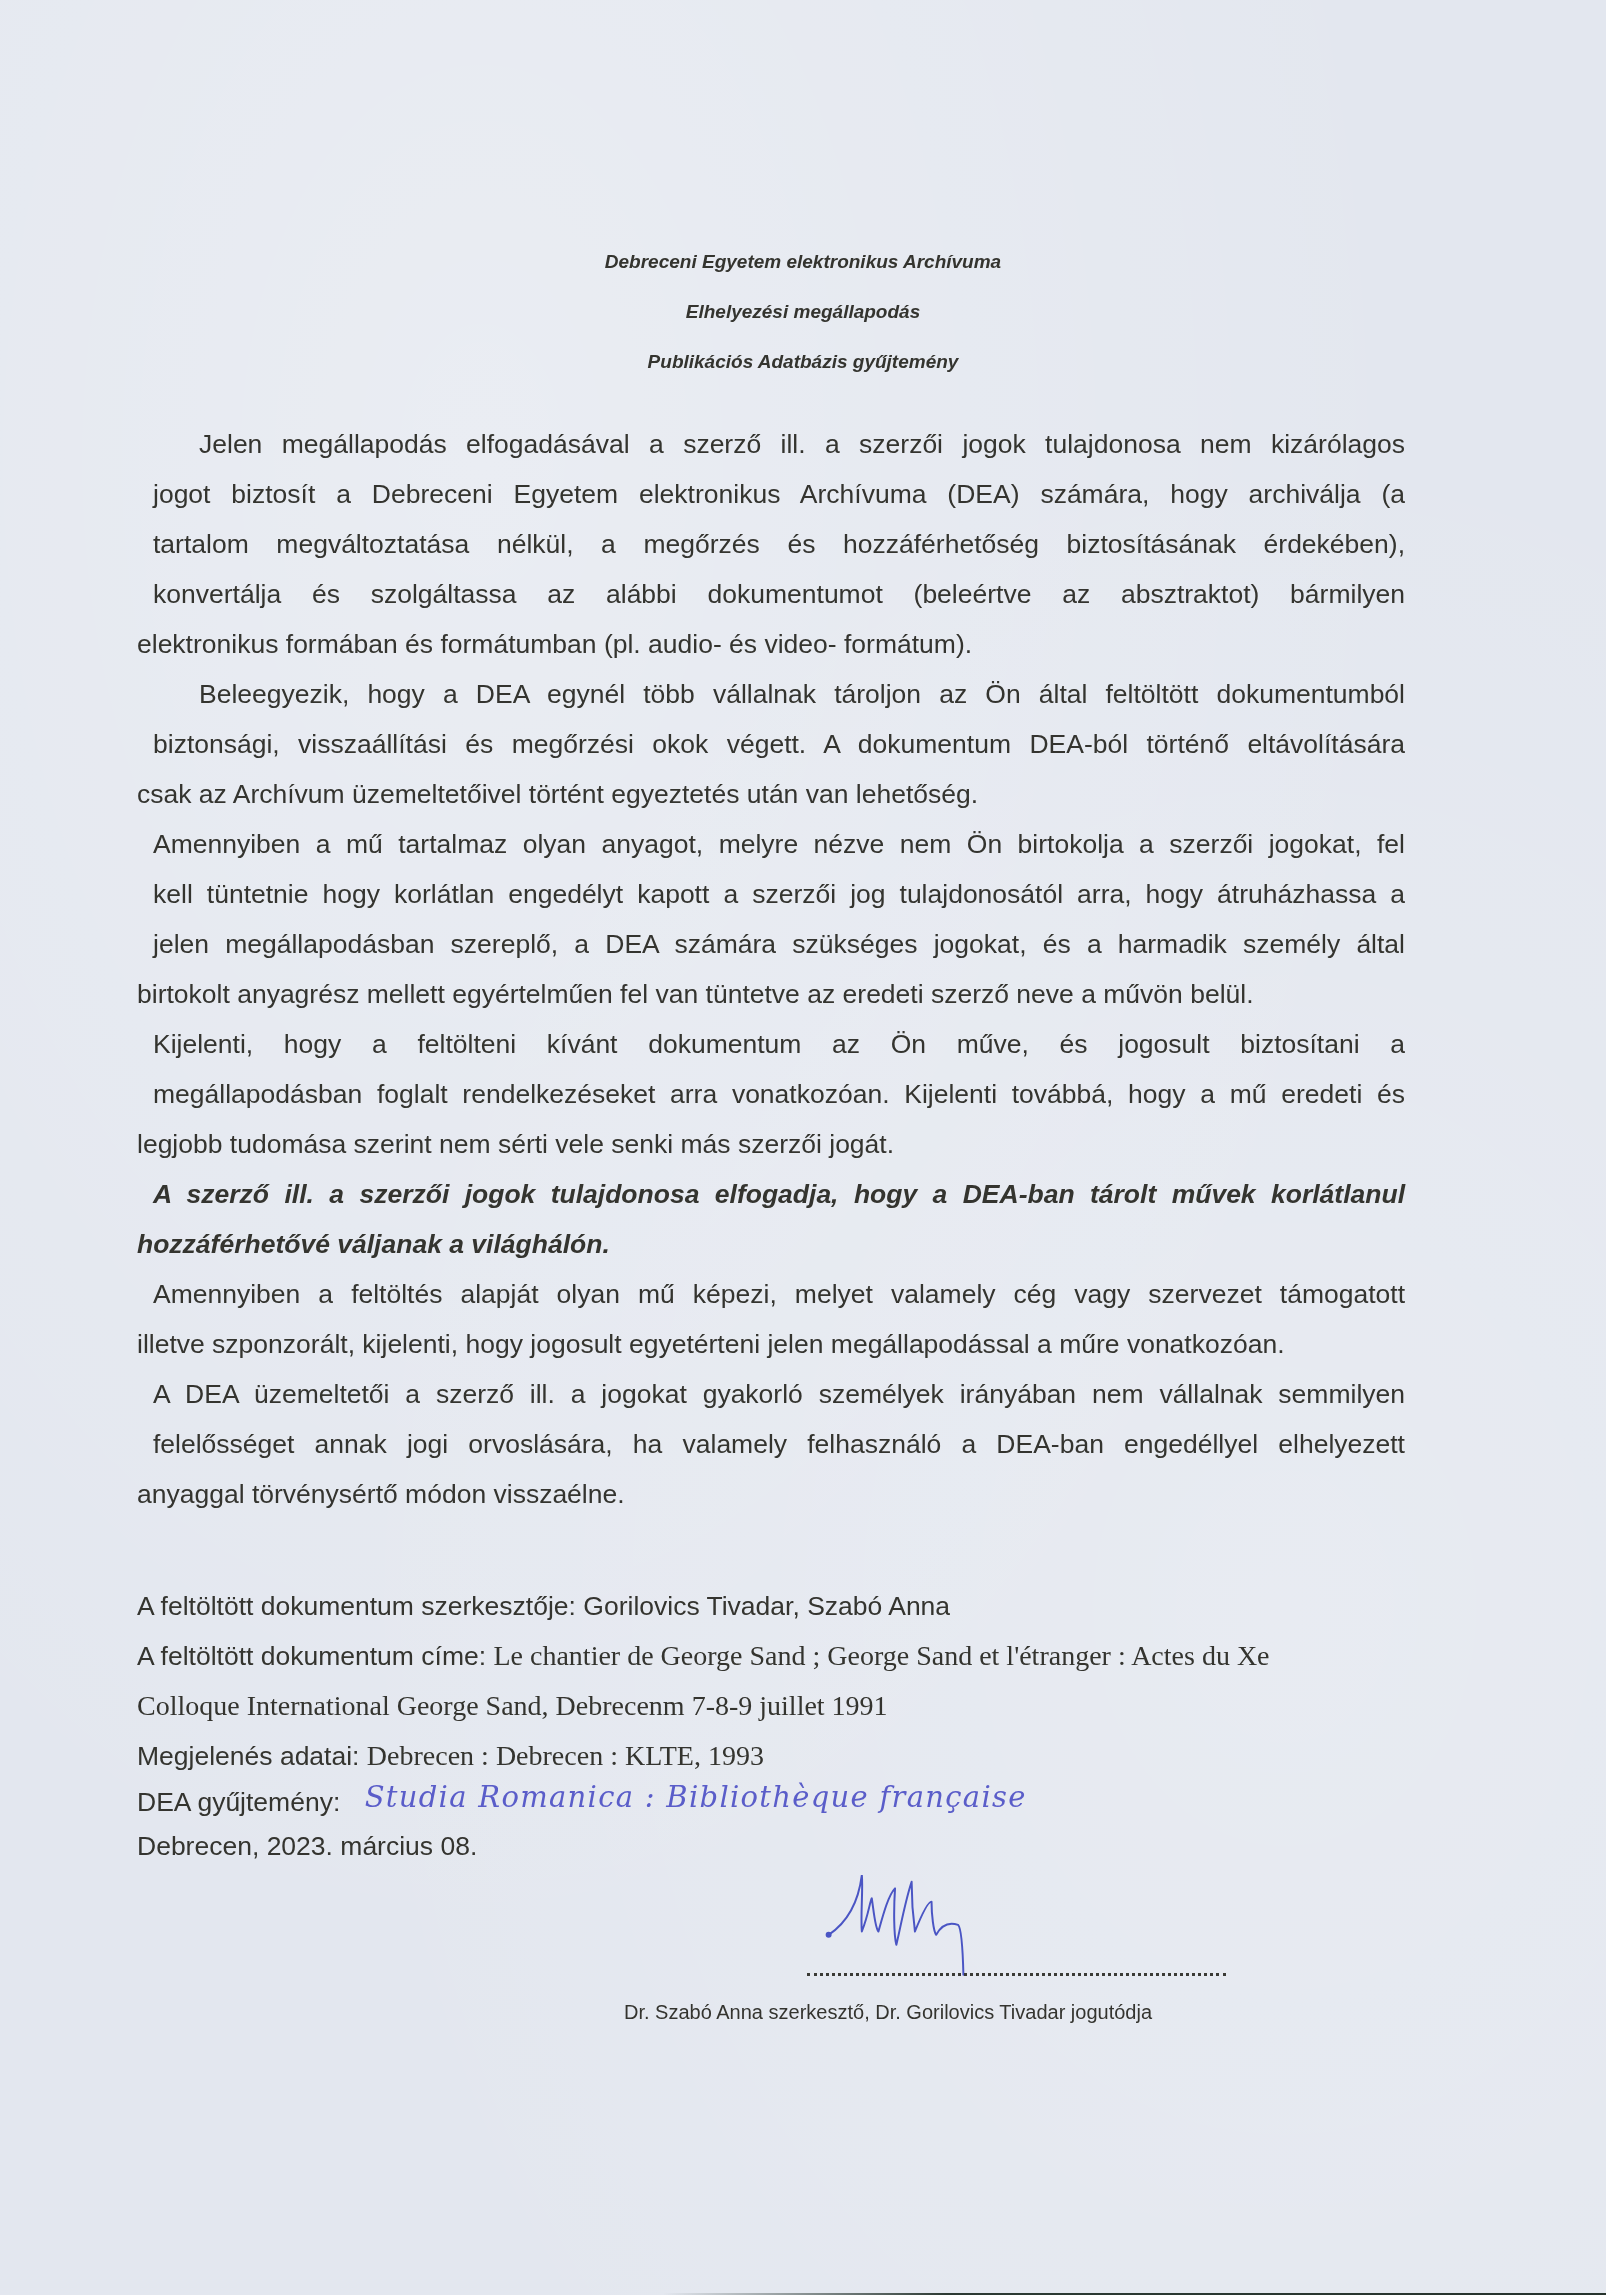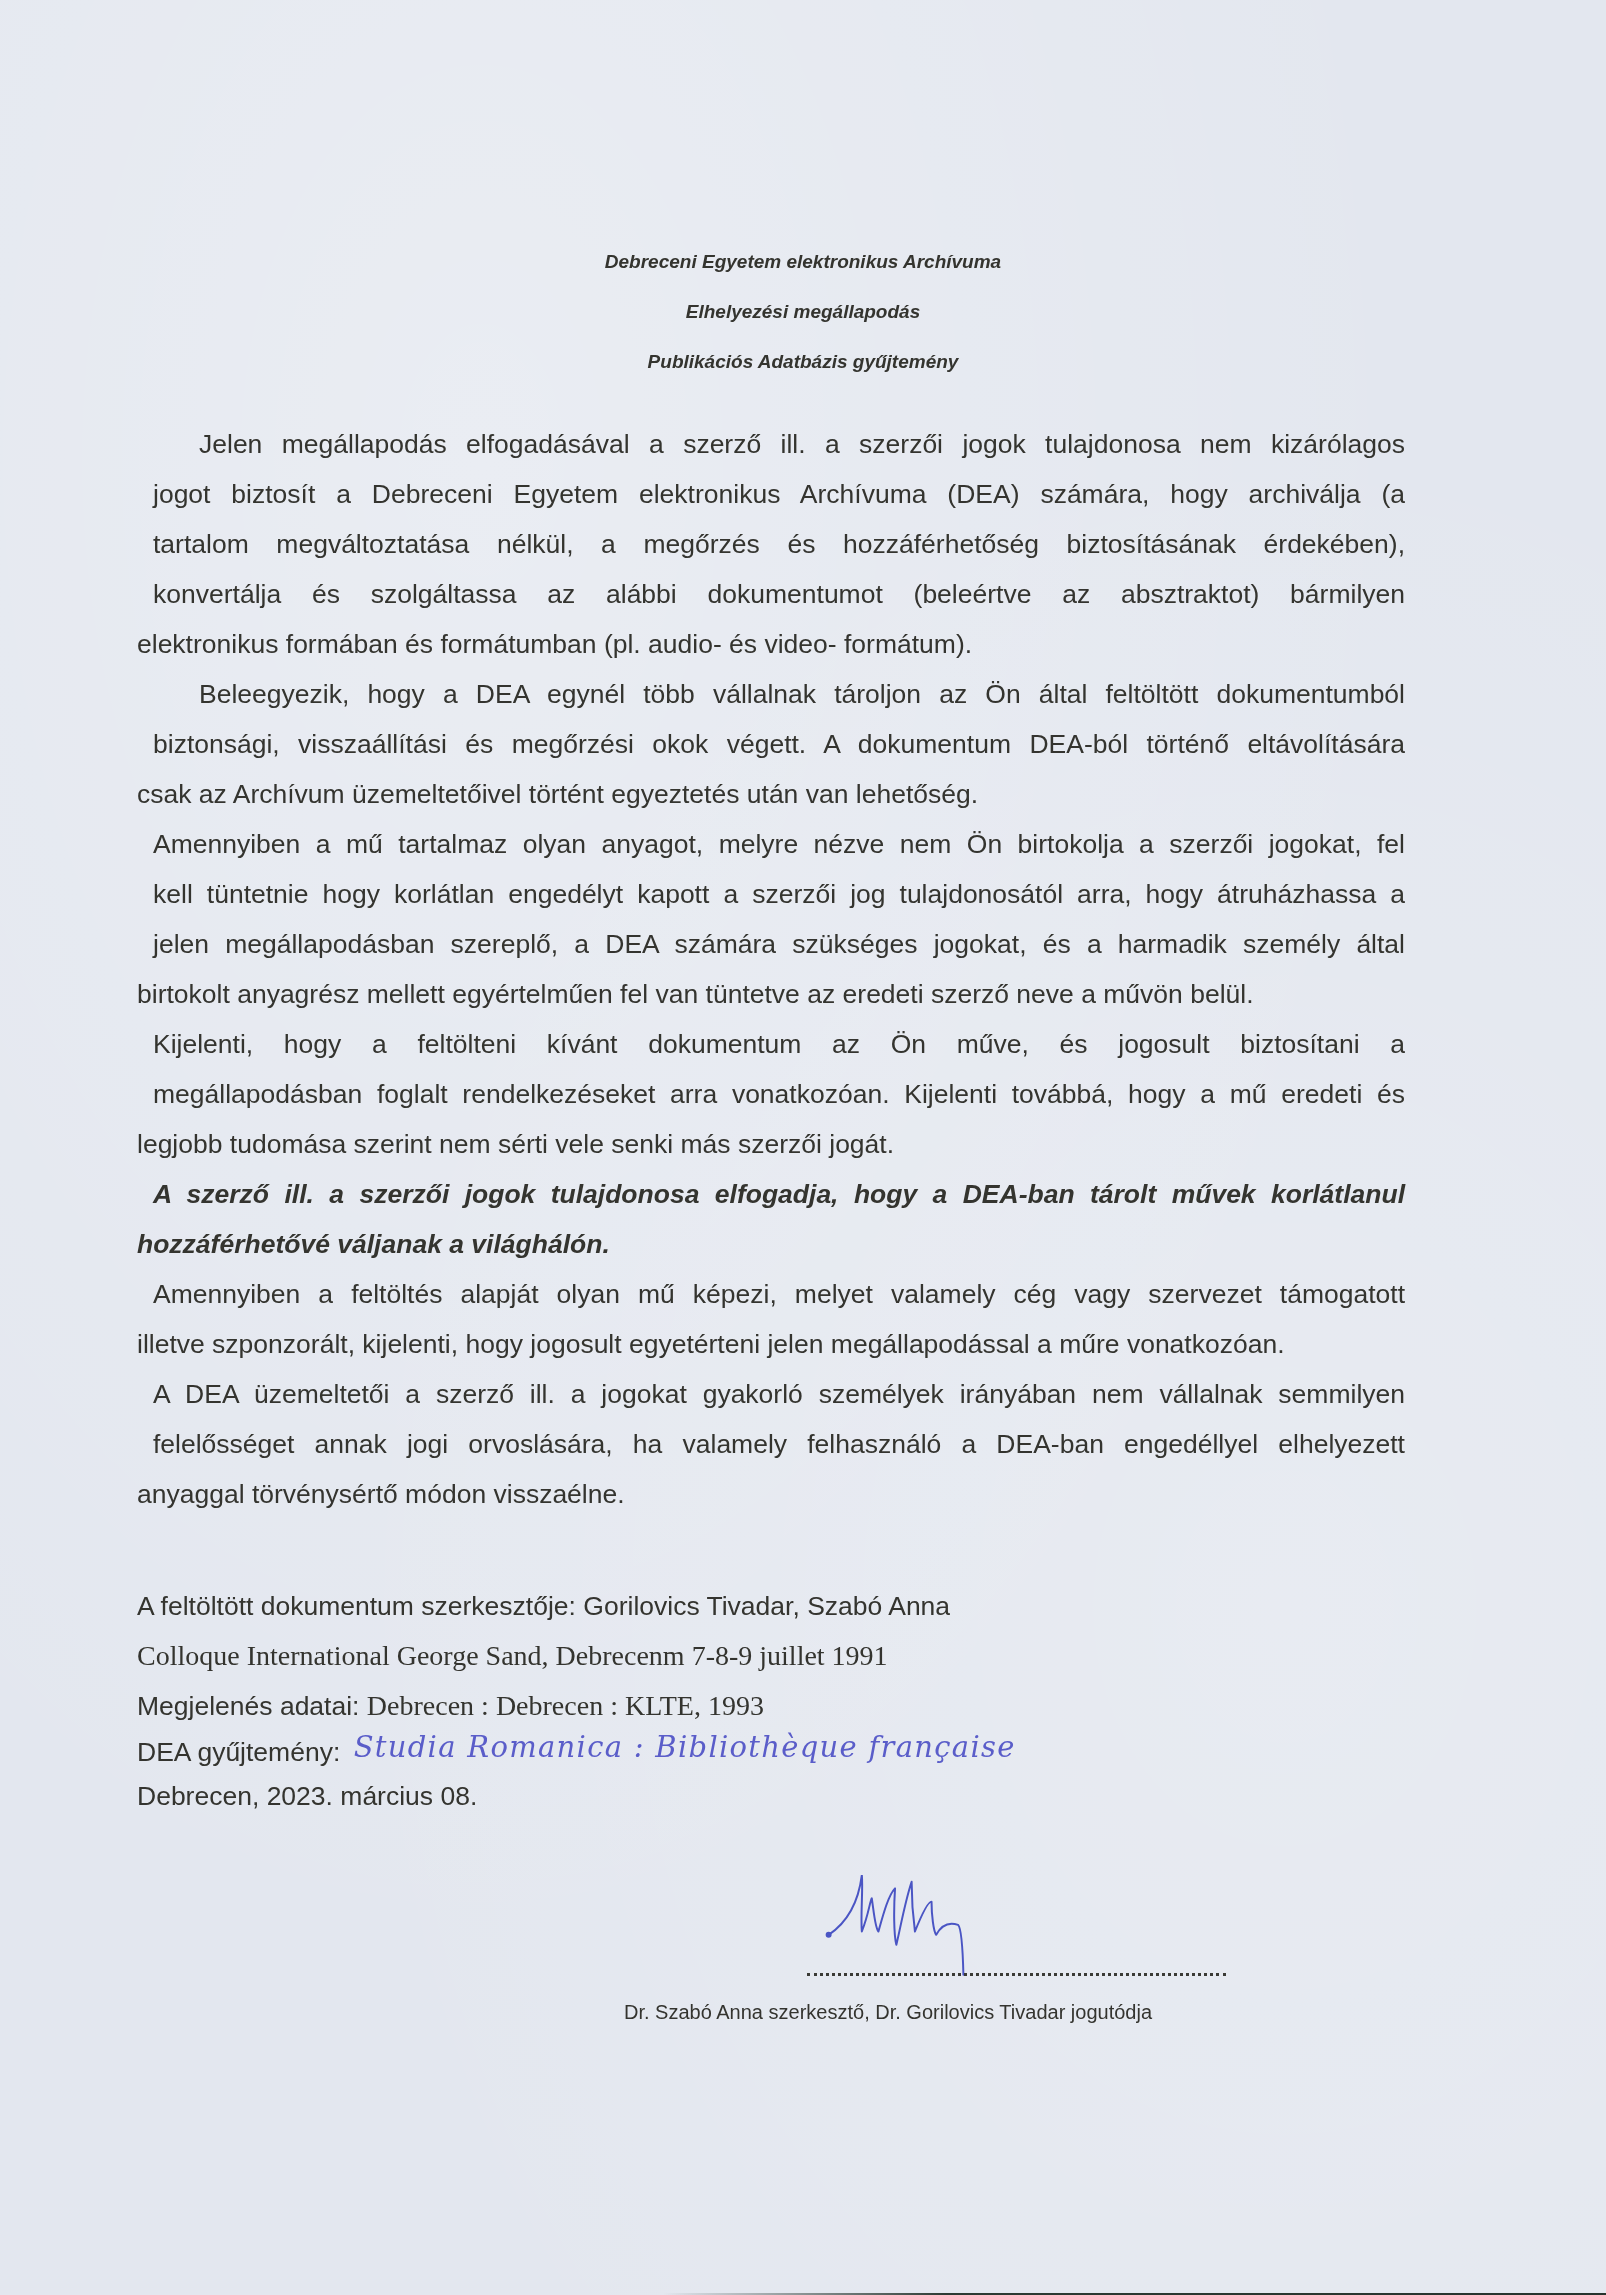--- a/index.html
+++ b/index.html
@@ -78,21 +78,21 @@
     line-height: 50px;
     width: 1268px;
   }
   .meta .line { white-space: nowrap; }
   .handwriting {
     font-family: "DejaVu Serif", serif;
     font-style: italic;
     color: #5a5dc9;
     font-size: 29px;
     letter-spacing: 1.3px;
-    margin-left: 6px;
+    margin-left: 17px;
     position: relative;
     top: -4px;
     text-align: right;
   }
   .signature {
     position: absolute;
     left: 822px;
     top: 1875px;
     width: 239px;
     height: 113px;
@@ -168,20 +168,24 @@
       <div class="line just">A DEA üzemeltetői a szerző ill. a jogokat gyakorló személyek irányában nem vállalnak semmilyen</div>
       <div class="line just">felelősséget annak jogi orvoslására, ha valamely felhasználó a DEA-ban engedéllyel elhelyezett</div>
       <div class="line">anyaggal törvénysértő módon visszaélne.</div>
     </div>
   </div>
 
   <div class="meta">
     <div class="line">
       <span>A feltöltött dokumentum szerkesztője:</span>
       <span>Gorilovics Tivadar, Szabó Anna</span>
+    </div>
+    <div class="line">
+      <span>A feltöltött dokumentum címe:</span>
+      <span class="serif">Le chantier de George Sand ; George Sand et l'étranger : Actes du Xe</span>
     </div>
     <div class="line">
       <span class="serif">Colloque International George Sand, Debrecenm 7-8-9 juillet 1991</span>
     </div>
     <div class="line">
       <span>Megjelenés adatai:</span>
       <span class="serif">Debrecen : Debrecen : KLTE, 1993</span>
     </div>
     <div class="line" style="height:40px;line-height:40px;">
       <span>DEA gyűjtemény:</span>

